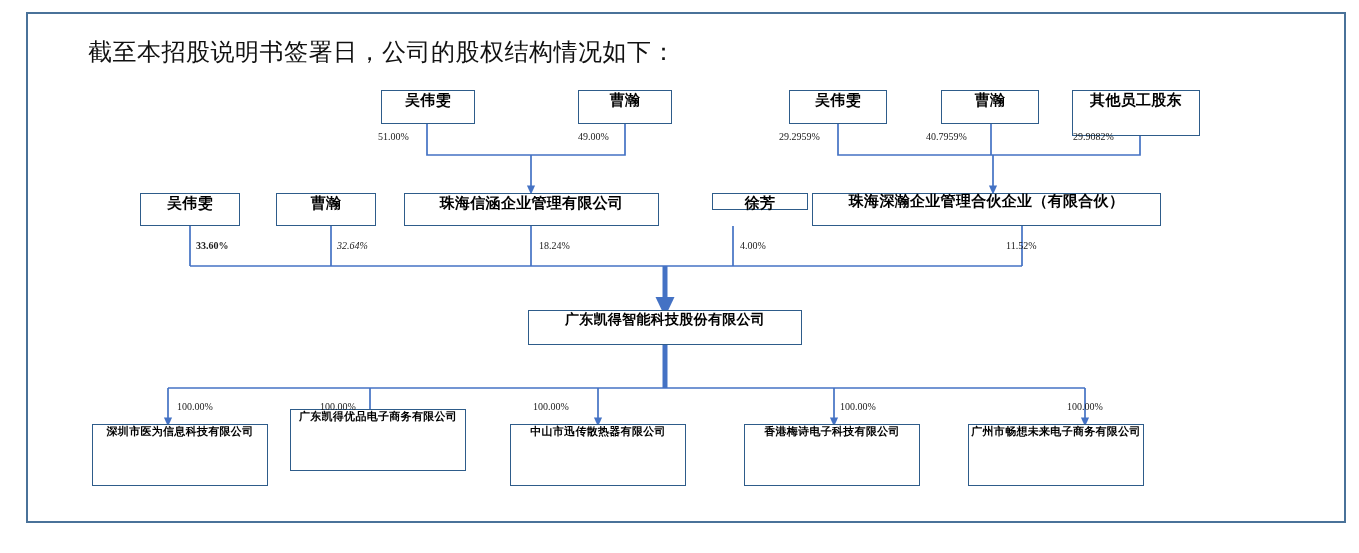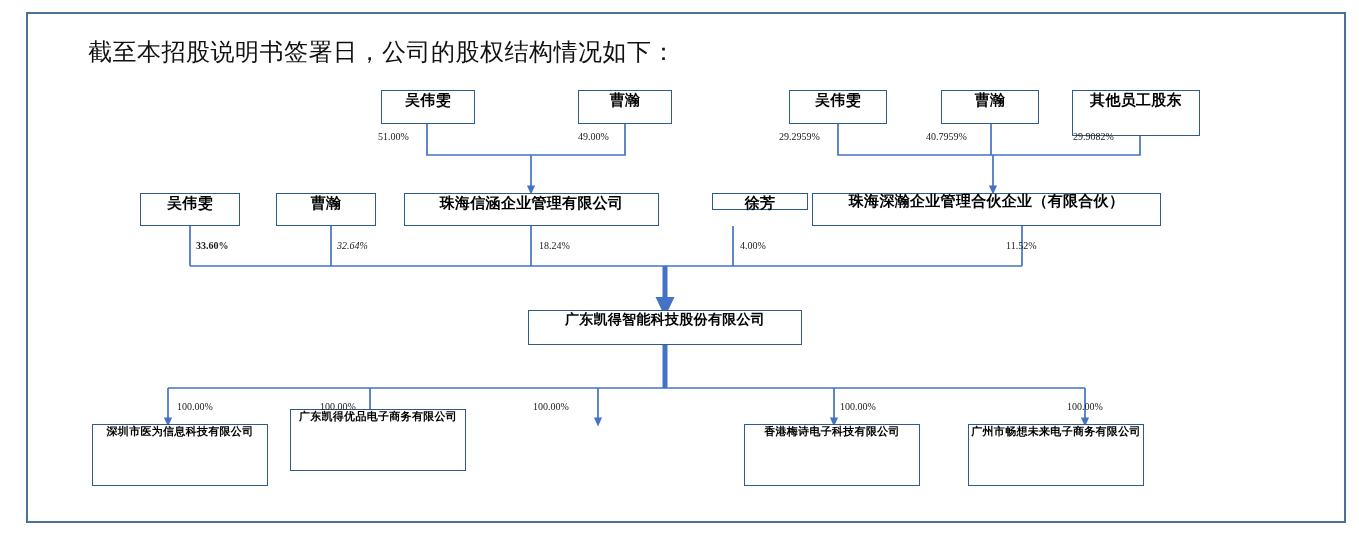--- a/index.html
+++ b/index.html
@@ -191,20 +191,23 @@
   <div class="node sub" style="left:92px; top:424px; width:176px; height:62px;">
     <span>深圳市医为信息科技有限公司</span>
   </div>
   <div class="pct" style="left:177px; top:401px;">100.00%</div>
 
   <div class="node sub" style="left:290px; top:409px; width:176px; height:62px;">
     <span>广东凯得优品电子商务有限公司</span>
   </div>
   <div class="pct" style="left:320px; top:401px;">100.00%</div>
 
+  <div class="node sub" style="left:510px; top:424px; width:176px; height:62px;">
+    <span>中山市迅传散热器有限公司</span>
+  </div>
   <div class="pct" style="left:533px; top:401px;">100.00%</div>
 
   <div class="node sub" style="left:744px; top:424px; width:176px; height:62px;">
     <span>香港梅诗电子科技有限公司</span>
   </div>
   <div class="pct" style="left:840px; top:401px;">100.00%</div>
 
   <div class="node sub" style="left:968px; top:424px; width:176px; height:62px;">
     <span>广州市畅想未来电子商务有限公司</span>
   </div>

